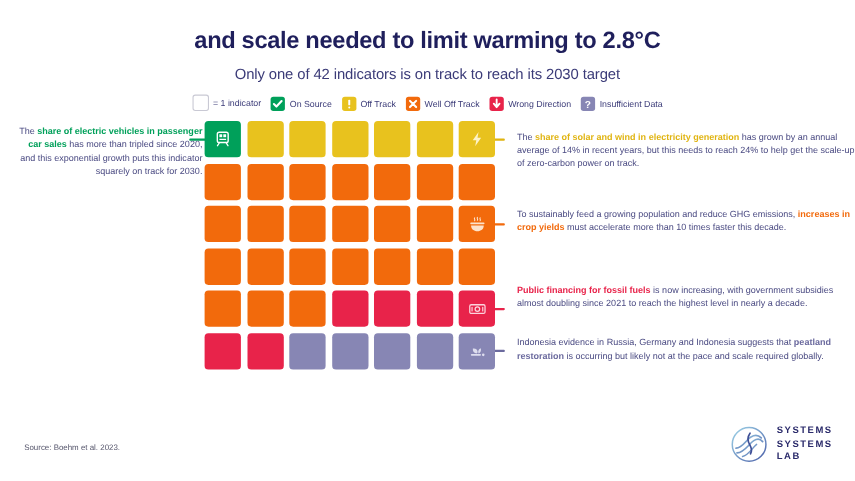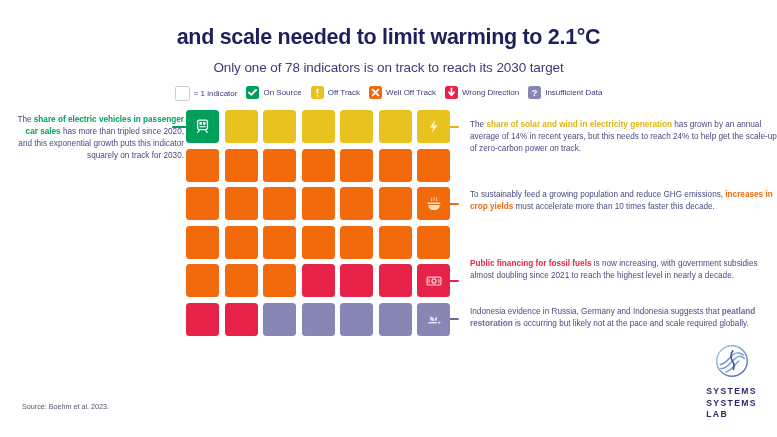--- a/index.html
+++ b/index.html
@@ -34,21 +34,21 @@
     font-weight: normal;
     color: #3b3b78;
     margin-top: 9px;
     letter-spacing: -0.1px;
   }
 
   
   .legend {
     display: flex;
     justify-content: center;
-    align-items: flex-start;
+    align-items: flex-end;
     gap: 9px;
     margin-top: 11px;
   }
   .legend-item {
     display: flex;
     align-items: center;
     gap: 4px;
     font-size: 8px;
     color: #3b3b78;
     white-space: nowrap;
@@ -129,41 +129,40 @@
     left: 22px;
     bottom: 26px;
     font-size: 7.2px;
     color: #55556b;
   }
   .logo {
     position: absolute;
     right: 20px;
     bottom: 16px;
     display: flex;
-    align-items: center;
+    align-items: flex-end;
     gap: 8px;
-    flex-direction: column;
   }
   .logo-mark { flex: none; }
   .logo-text {
     font-size: 8.6px;
     font-weight: bold;
     letter-spacing: 1.4px;
     line-height: 1.34;
     color: #2b2b6b;
   }
 </style>
 </head>
 <body>
 
 <div class="header">
   <div class="title">
-    <div>and scale needed to limit warming to 2.1°C</div>
-  </div>
-  <div class="subtitle">Only one of 78 indicators is on track to reach its 2030 target</div>
+    <div>and scale needed to limit warming to 2.8°C</div>
+  </div>
+  <div class="subtitle">Only one of 42 indicators is on track to reach its 2030 target</div>
 </div>
 
 <div class="legend">
 
   <div class="legend-item">
     <span class="legend-chip chip-empty"></span>
     <span>= 1 indicator</span>
   </div>
 
   <div class="legend-item">

